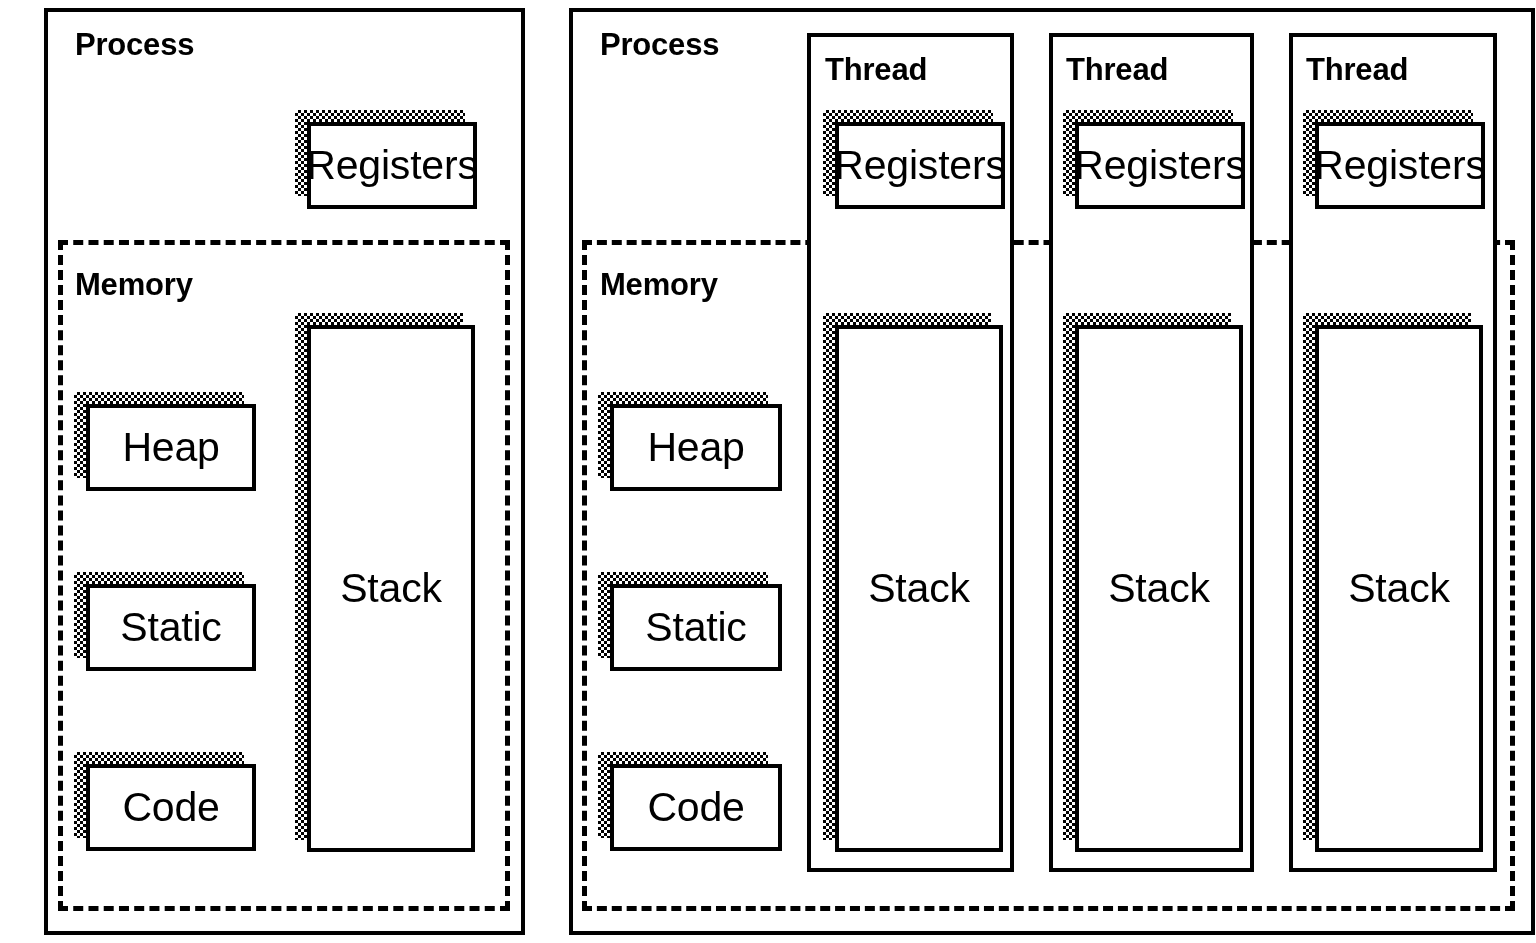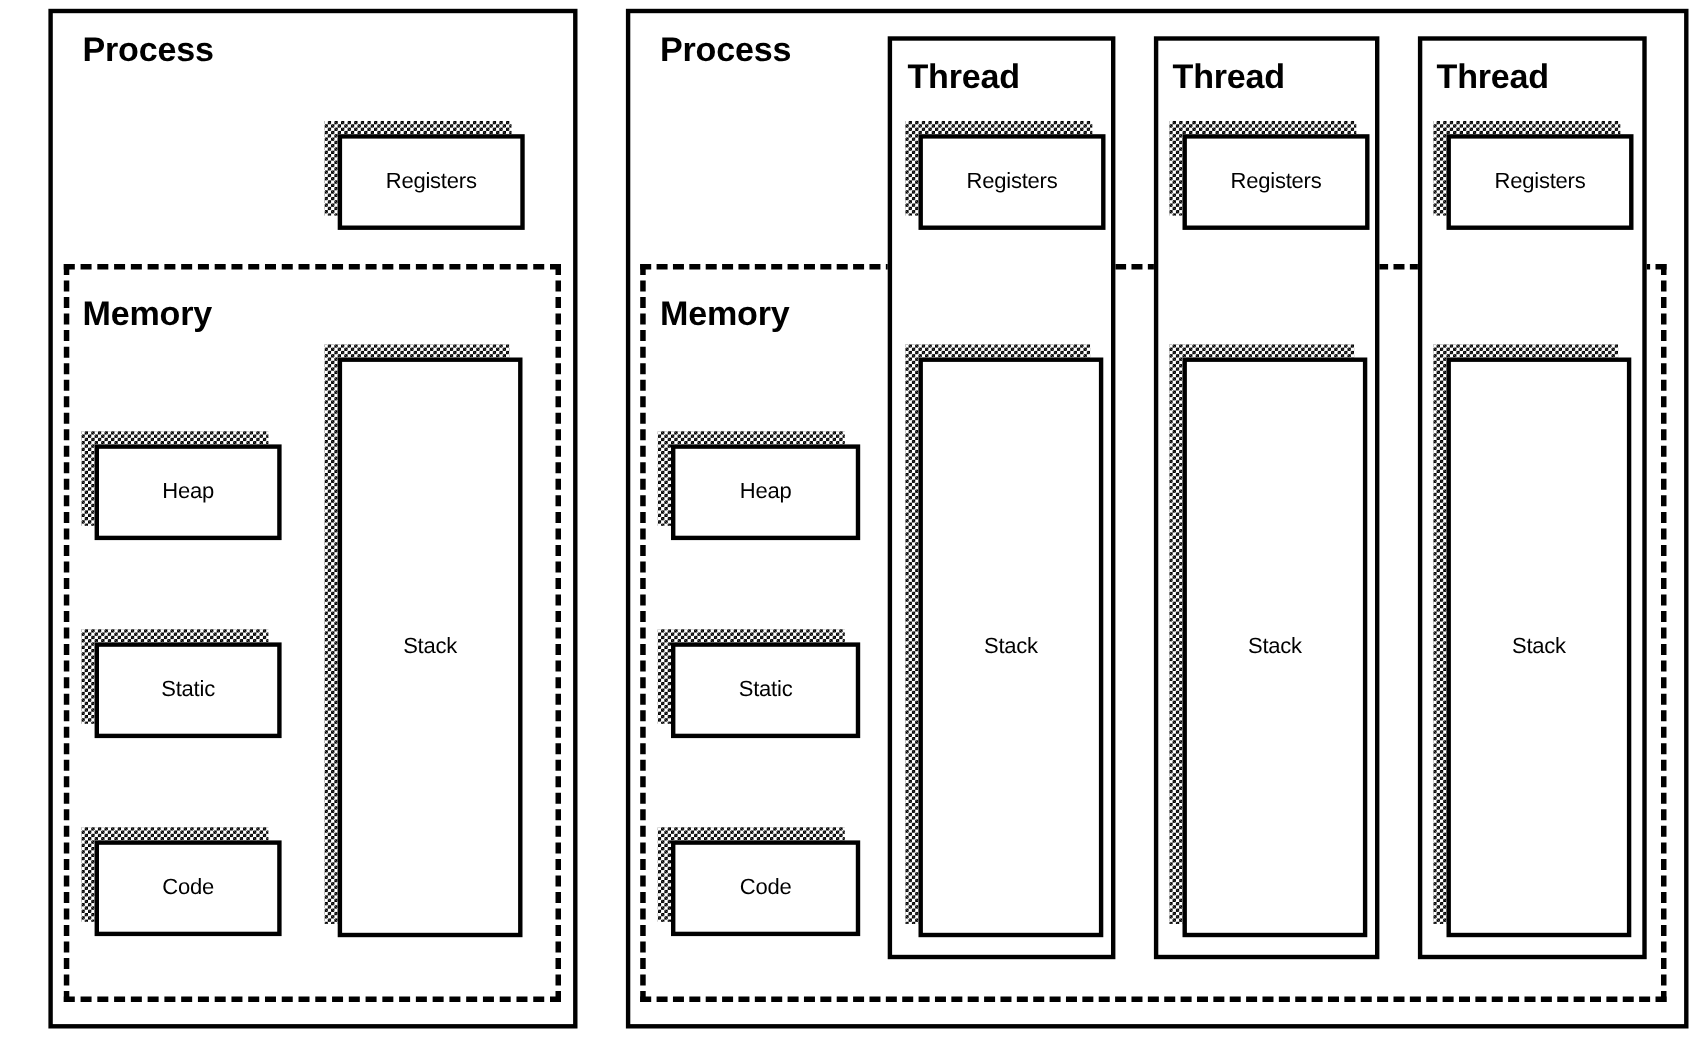--- a/index.html
+++ b/index.html
@@ -29,21 +29,21 @@
     background-size:6px 6px;
     background-position:0 0,3px 3px;
   }
 
   
   .lbl{z-index:9;white-space:nowrap;font-weight:bold;color:#000;}
   .section-label{font-size:31px;letter-spacing:-0.2px;}
   .box-label{
     position:absolute;left:0;right:0;top:0;bottom:0;
     display:flex;align-items:center;justify-content:center;
-    font-size:20px;font-weight:normal;letter-spacing:-0.2px;color:#000;
+    font-size:41px;font-weight:normal;letter-spacing:-0.2px;color:#000;
     z-index:10;pointer-events:none;
   }
 </style>
 </head>
 <body>
 
 <div id="canvas">
 
   <div class="abs solid-box" style="left:12px;top:8px;width:481px;height:927px;"></div>
 

